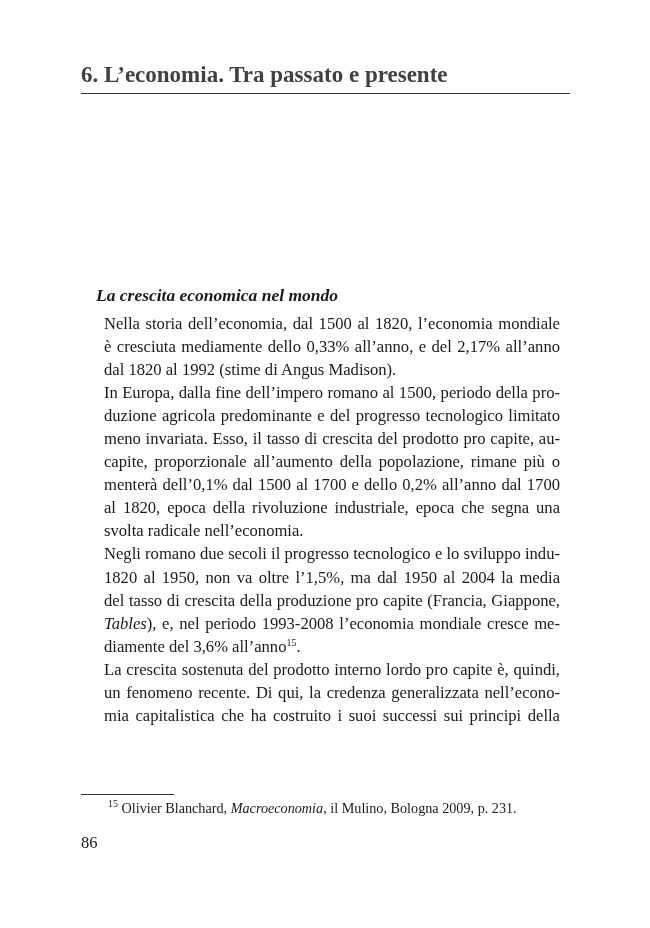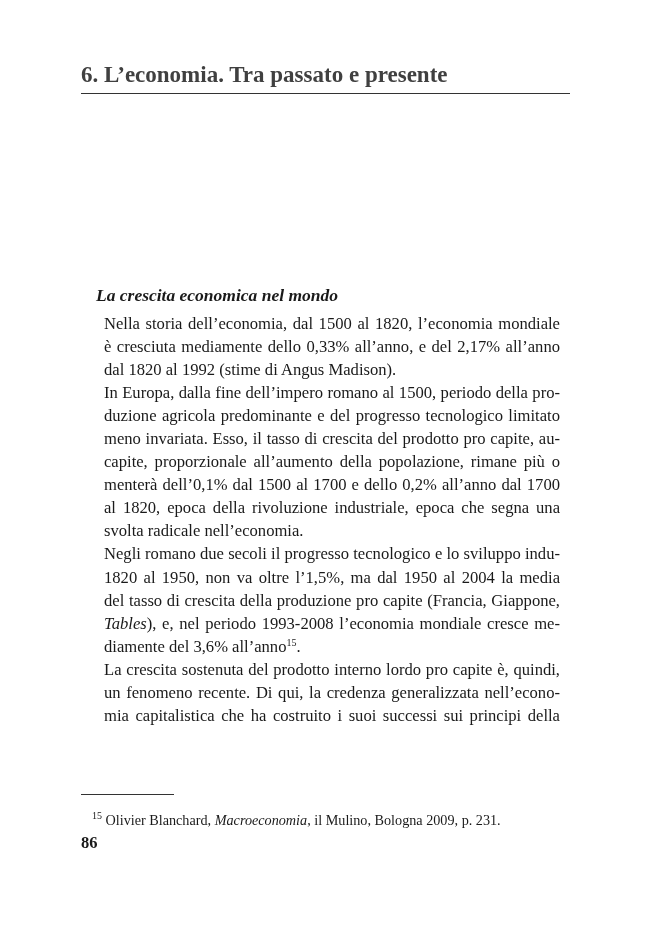--- a/index.html
+++ b/index.html
@@ -6,22 +6,22 @@
   body { width: 650px; height: 928px; position: relative; overflow: hidden;
          font-family: "Liberation Serif", serif; color: #1a1a1a; }
   .chapter-title { position: absolute; left: 81px; top: 62px; font-size: 23px; font-weight: bold; margin: 0; color: #404040; white-space: nowrap; }
   .title-rule { position: absolute; left: 81px; top: 93px; width: 489px; height: 0; border-top: 1.3px solid #333; }
   .section-title { position: absolute; left: 81px; top: 270px; font-size: 17.5px; font-style: italic; margin: 15px; white-space: nowrap; }
   .body { position: absolute; left: 104px; top: 312px; width: 456px; font-size: 16.6px; line-height: 23.05px; }
   .line { display: block; white-space: nowrap; height: 23.05px; }
   .line.j { text-align: justify; text-align-last: justify; white-space: normal; }
   sup { font-size: 10px; line-height: 0; vertical-align: 6px; }
   .fn-rule { position: absolute; left: 81px; top: 794px; width: 93px; border-top: 1px solid #333; }
-  .footnote { position: absolute; left: 92px; top: 800px; font-size: 14.2px; white-space: nowrap; margin-top: 12px; }
-  .page-number { position: absolute; left: 81px; top: 833px; font-size: 16.5px; font-weight: bold; }
+  .footnote { position: absolute; left: 108px; top: 800px; font-size: 14.2px; white-space: nowrap; }
+  .page-number { position: absolute; left: 81px; top: 833px; font-size: 16.5px; }
 </style>
 </head>
 <body>
 
 <h1 class="chapter-title">6. L’economia. Tra passato e presente</h1>
 <div class="title-rule"></div>
 
 <h2 class="section-title">La crescita economica nel mondo</h2>
 
 <div class="body">

